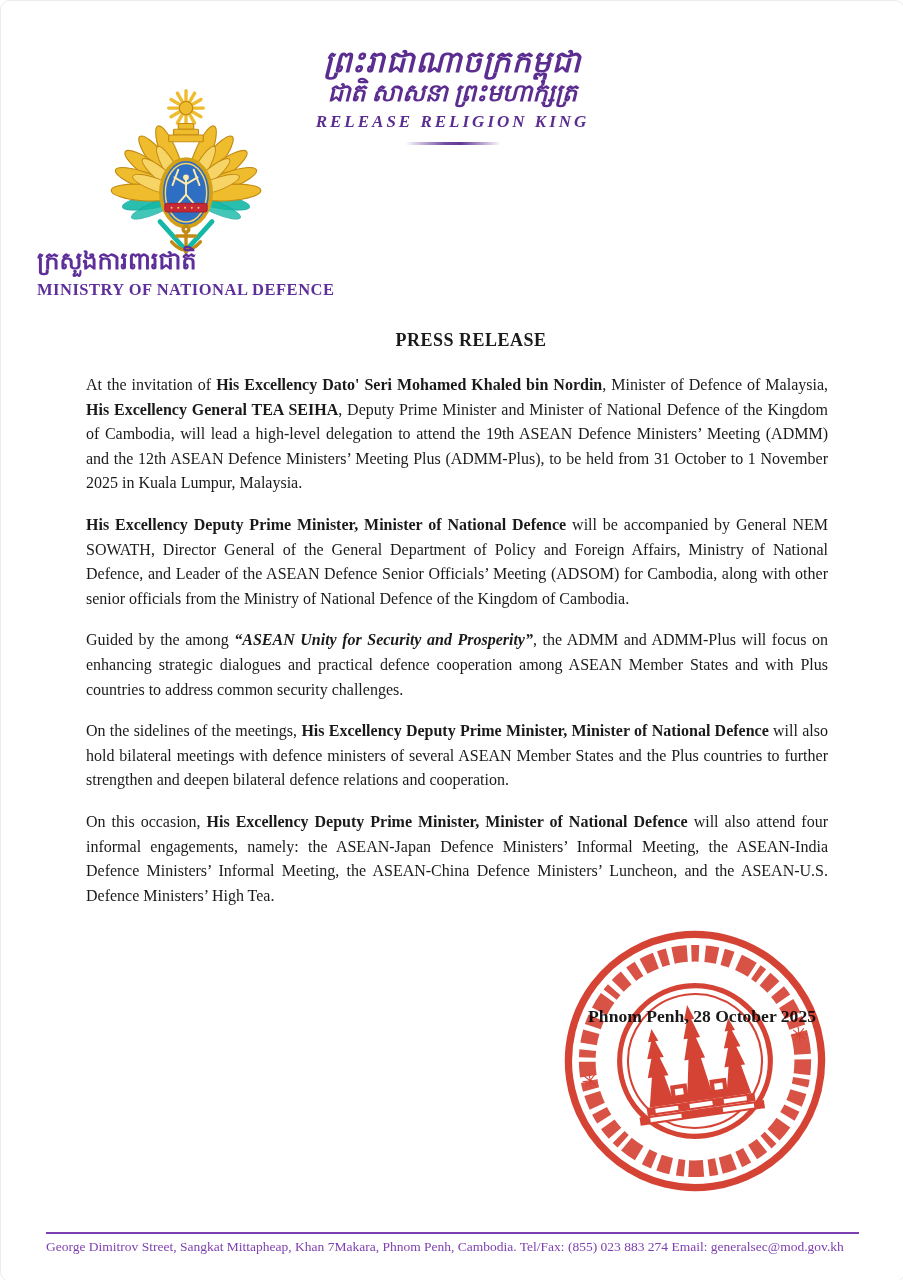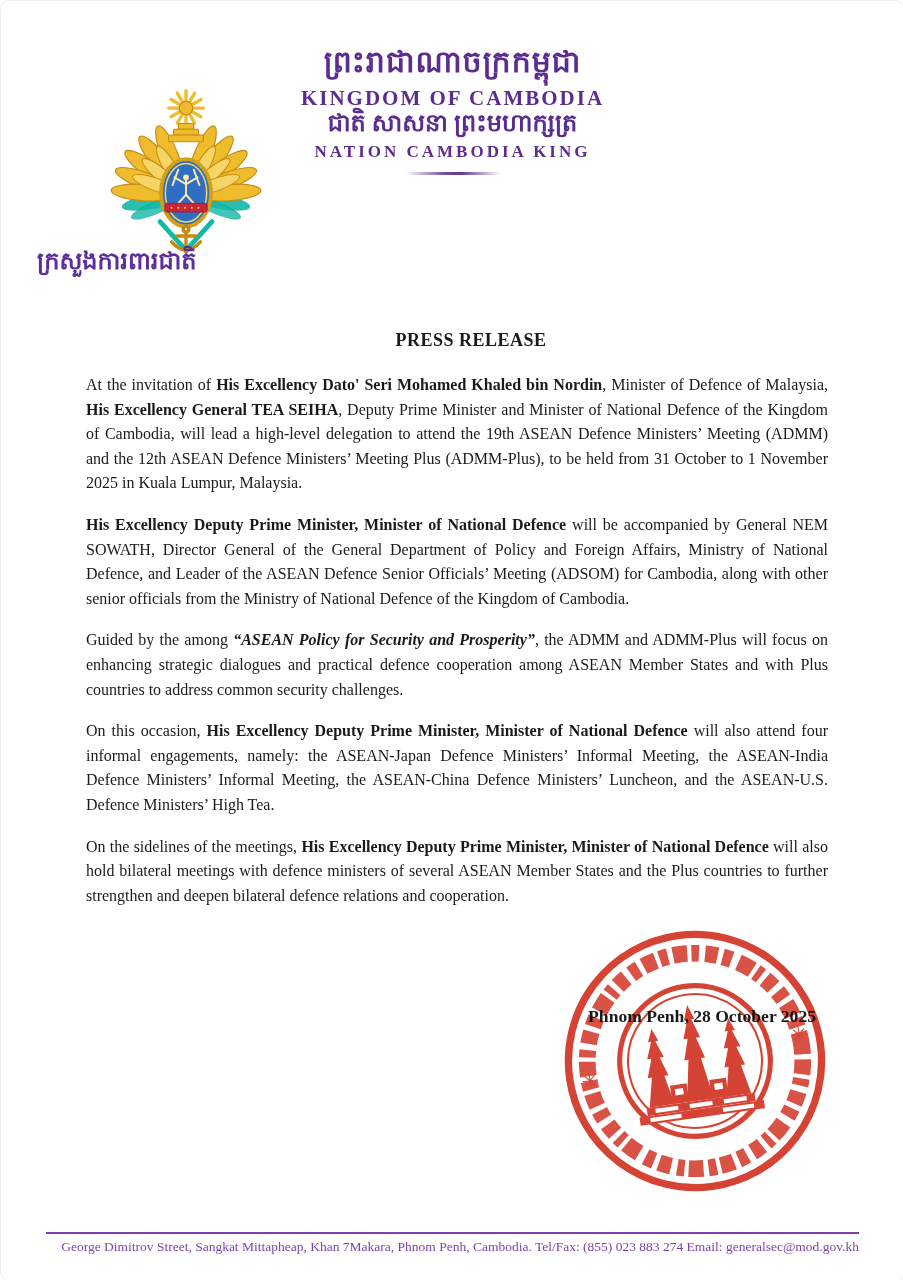--- a/index.html
+++ b/index.html
@@ -25,20 +25,21 @@
     border-radius:10px;
     overflow:hidden;
     font-family:"Liberation Serif", serif;
     color:var(--text-black);
   }
   
   .header-center{
     position:absolute;top:44px;left:0;right:0;
     text-align:center;color:var(--header-purple);
     line-height:1.15;
+    font-style:italic;
   }
   .khmer-title{font-size:30px;font-weight:bold;letter-spacing:1px;}
   .kingdom-line{font-size:21px;font-weight:bold;letter-spacing:2px;margin-top:6px;}
   .khmer-motto{font-size:24px;font-weight:bold;margin-top:0;}
   .motto-line{font-size:17px;font-weight:bold;letter-spacing:3px;margin-top:5px;}
   .header-divider{
     width:96px;height:3px;margin:10px auto 0 auto;
     background:linear-gradient(90deg, rgba(91,45,144,0) 0%, rgba(91,45,144,.85) 42%, rgba(91,45,144,.95) 58%, rgba(91,45,144,0) 100%);
     border-radius:2px;
   }
@@ -74,37 +75,36 @@
   }
   .stamp{
     position:absolute;left:558px;top:924px;width:272px;height:272px;
     z-index:2;mix-blend-mode:multiply;opacity:.95;
     transform:rotate(-8deg);
   }
   
   .footer{
     position:absolute;left:45px;right:45px;top:1231px;
     border-top:2px solid var(--footer-purple);
-    text-align:right;
+    text-align:left;
   }
   .footer-text{
     margin-top:5px;font-size:13.5px;color:var(--footer-purple);
     white-space:nowrap;
   }
 </style>
 </head>
 <body>
 
 <div class="page">
 
   <div class="header-center">
     <div class="khmer-title">ព្រះរាជាណាចក្រកម្ពុជា</div>
-    <div class="kingdom-line">KINGDOM OF CAMBODIA</div>
     <div class="khmer-motto">ជាតិ សាសនា ព្រះមហាក្សត្រ</div>
-    <div class="motto-line">NATION CAMBODIA KING</div>
+    <div class="motto-line">RELEASE RELIGION KING</div>
     <div class="header-divider"></div>
   </div>
 
   <div class="emblem-block">
     <svg width="202" height="178" viewBox="0 0 210 185">
 
       <g stroke="#0ea5a0" fill="#14b8a6">
         <ellipse cx="105" cy="78" rx="7" ry="30" transform="rotate(-100 105 115)" opacity=".9"></ellipse>
         <ellipse cx="105" cy="78" rx="7" ry="30" transform="rotate(100 105 115)" opacity=".9"></ellipse>
         <ellipse cx="105" cy="80" rx="6" ry="26" transform="rotate(-112 105 115)" opacity=".8"></ellipse>
@@ -182,30 +182,31 @@
         <circle cx="105" cy="150" r="3"></circle>
         <line x1="105" y1="153" x2="105" y2="174"></line>
         <line x1="95" y1="157" x2="115" y2="157"></line>
         <path d="M90,163 Q105,180 120,163"></path>
       </g>
     </svg>
   </div>
 
   <div class="ministry-block">
     <div class="ministry-khmer">ក្រសួងការពារជាតិ</div>
+    <div class="ministry-english">MINISTRY OF NATIONAL DEFENCE</div>
   </div>
 
   <div class="press-title">PRESS RELEASE</div>
 
   <div class="press-body">
       <p><span>At the invitation of </span><span class="b">His Excellency Dato' Seri Mohamed Khaled bin Nordin</span><span>, Minister of Defence of Malaysia, </span><span class="b">His Excellency General TEA SEIHA</span><span>, Deputy Prime Minister and Minister of National Defence of the Kingdom of Cambodia, will lead a high-level delegation to attend the 19th ASEAN Defence Ministers’ Meeting (ADMM) and the 12th ASEAN Defence Ministers’ Meeting Plus (ADMM-Plus), to be held from 31 October to 1 November 2025 in Kuala Lumpur, Malaysia.</span></p>
       <p><span class="b">His Excellency Deputy Prime Minister, Minister of National Defence</span><span> will be accompanied by General NEM SOWATH, Director General of the General Department of Policy and Foreign Affairs, Ministry of National Defence, and Leader of the ASEAN Defence Senior Officials’ Meeting (ADSOM) for Cambodia, along with other senior officials from the Ministry of National Defence of the Kingdom of Cambodia.</span></p>
-      <p><span>Guided by the among </span><span class="b i">“ASEAN Policy for Security and Prosperity”</span><span>, the ADMM and ADMM-Plus will focus on enhancing strategic dialogues and practical defence cooperation among ASEAN Member States and with Plus countries to address common security challenges.</span></p>
+      <p><span>Guided by the among </span><span class="b i">“ASEAN Unity for Security and Prosperity”</span><span>, the ADMM and ADMM-Plus will focus on enhancing strategic dialogues and practical defence cooperation among ASEAN Member States and with Plus countries to address common security challenges.</span></p>
+      <p><span>On the sidelines of the meetings, </span><span class="b">His Excellency Deputy Prime Minister, Minister of National Defence</span><span> will also hold bilateral meetings with defence ministers of several ASEAN Member States and the Plus countries to further strengthen and deepen bilateral defence relations and cooperation.</span></p>
       <p><span>On this occasion, </span><span class="b">His Excellency Deputy Prime Minister, Minister of National Defence</span><span> will also attend four informal engagements, namely: the ASEAN-Japan Defence Ministers’ Informal Meeting, the ASEAN-India Defence Ministers’ Informal Meeting, the ASEAN-China Defence Ministers’ Luncheon, and the ASEAN-U.S. Defence Ministers’ High Tea.</span></p>
-      <p><span>On the sidelines of the meetings, </span><span class="b">His Excellency Deputy Prime Minister, Minister of National Defence</span><span> will also hold bilateral meetings with defence ministers of several ASEAN Member States and the Plus countries to further strengthen and deepen bilateral defence relations and cooperation.</span></p>
     </div>
 
   <div class="dateline">Phnom Penh, 28 October 2025</div>
 
   <div class="stamp">
     <svg width="272" height="272" viewBox="0 0 260 260">
       <g stroke="#d3392a" fill="none">
         <circle cx="130" cy="130" r="121" stroke-width="7"></circle>
         <circle cx="130" cy="130" r="103" stroke-width="16" stroke-dasharray="8 5 14 4 7 6 12 5 9 7 15 4 6 5 11 6 9 5 13 4" opacity=".92"></circle>
         <circle cx="130" cy="130" r="72" stroke-width="5"></circle>

